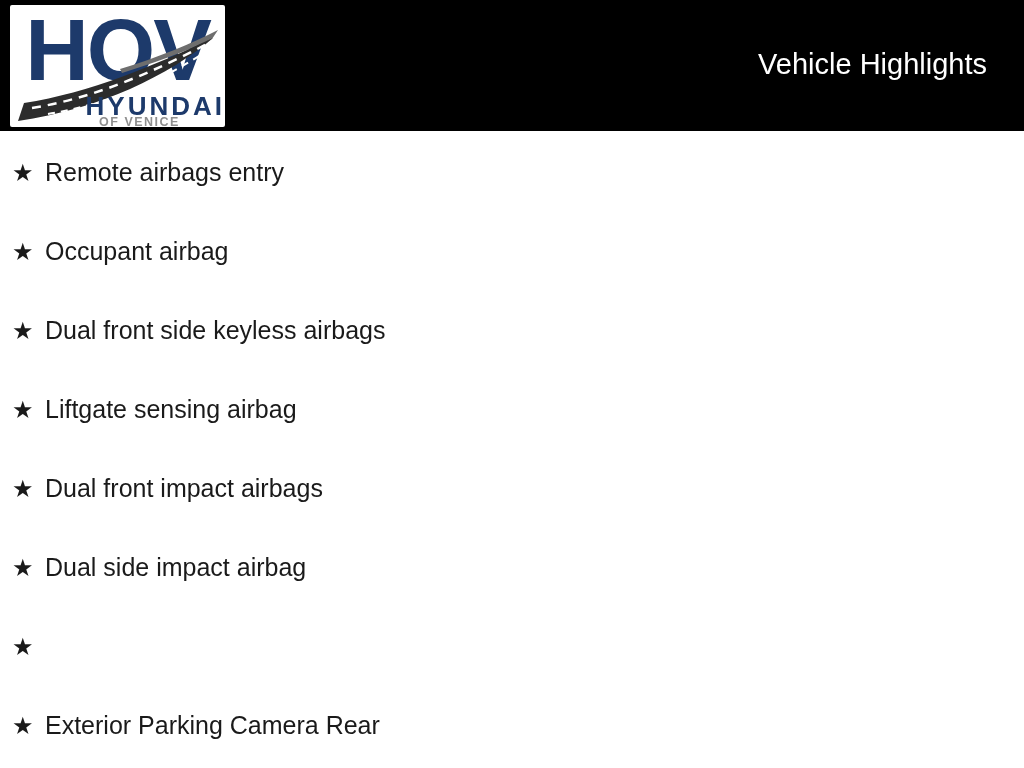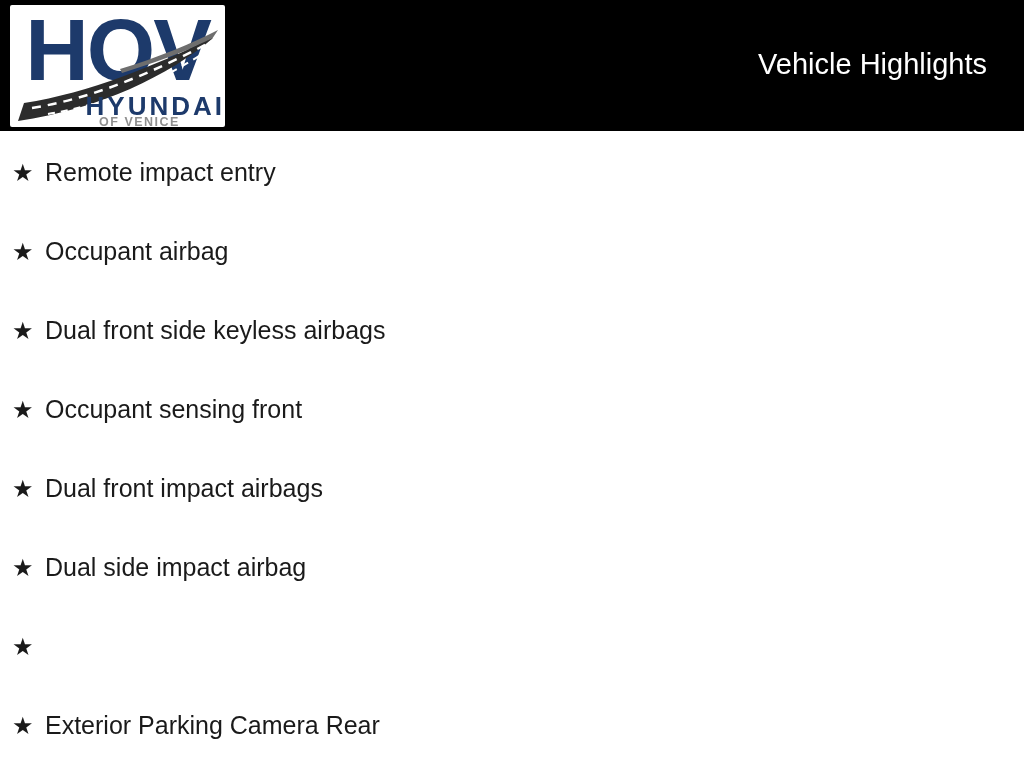--- a/index.html
+++ b/index.html
@@ -121,33 +121,33 @@
     </svg>
     <div class="logo-dealer">HYUNDAI</div>
     <div class="logo-location">OF VENICE</div>
   </div>
   <div class="header-title">Vehicle Highlights</div>
 </div>
 
 <ul class="feature-list">
   <li class="feature-item">
     <span class="star-bullet">★</span>
-    <span>Remote impact entry</span>
+    <span>Remote airbags entry</span>
   </li>
   <li class="feature-item">
     <span class="star-bullet">★</span>
     <span>Occupant airbag</span>
   </li>
   <li class="feature-item">
     <span class="star-bullet">★</span>
     <span>Dual front side keyless airbags</span>
   </li>
   <li class="feature-item">
     <span class="star-bullet">★</span>
-    <span>Occupant sensing front</span>
+    <span>Liftgate sensing airbag</span>
   </li>
   <li class="feature-item">
     <span class="star-bullet">★</span>
     <span>Dual front impact airbags</span>
   </li>
   <li class="feature-item">
     <span class="star-bullet">★</span>
     <span>Dual side impact airbag</span>
   </li>
   <li class="feature-item">

